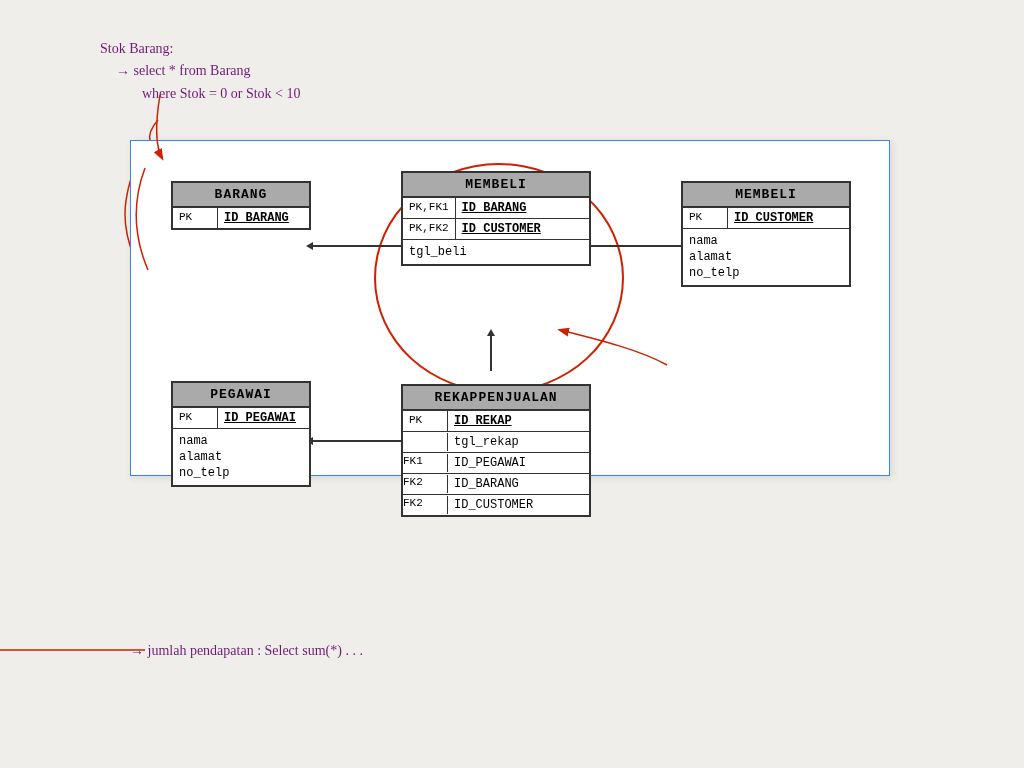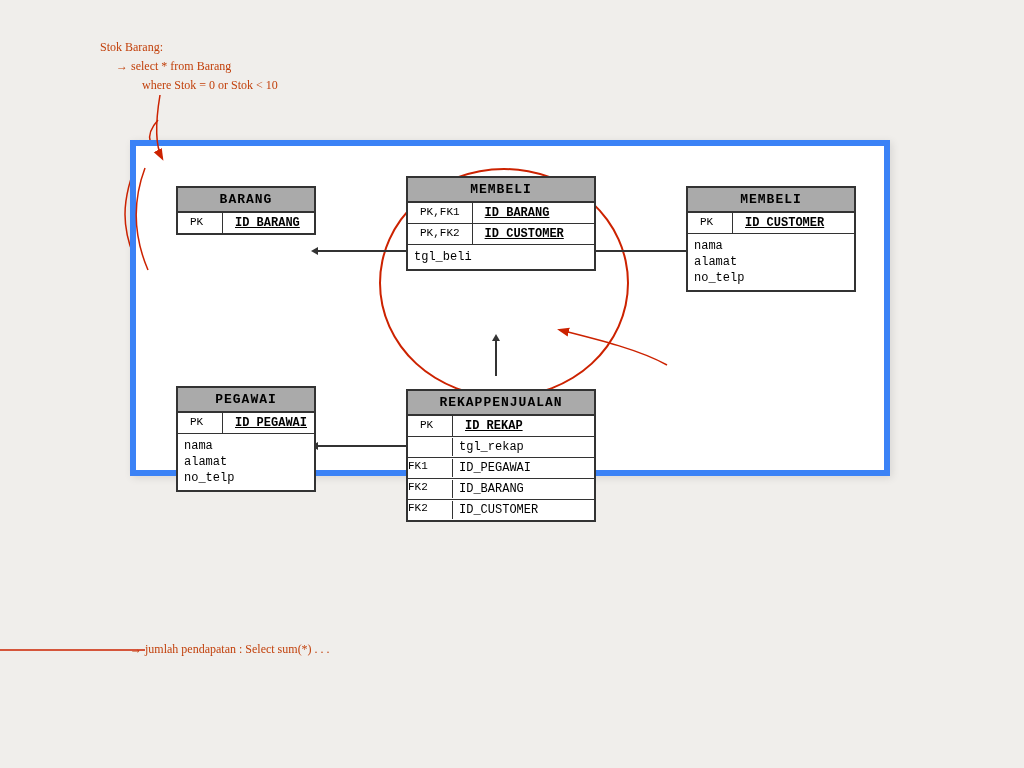--- a/index.html
+++ b/index.html
@@ -14,21 +14,21 @@
     }
 
     
     .whiteboard {
       position: absolute;
       top: 140px;
       left: 130px;
       width: 760px;
       height: 336px;
       background: white;
-      border: 6px solid #3b82f6;
+      border: 1px solid #3b82f6;
       box-shadow: 2px 2px 8px rgba(0,0,0,0.1);
     }
 
     
     .er-table {
       position: absolute;
       border: 2px solid #333;
       font-size: 12px;
       background: white;
       min-width: 120px;
@@ -47,21 +47,21 @@
     .er-table-row {
       display: flex;
       border-bottom: 1px solid #333;
     }
 
     .er-table-row:last-child {
       border-bottom: none;
     }
 
     .er-table-cell {
-      padding: 3px 12px;
+      padding: 3px 6px;
     }
 
     .er-table-cell.key-col {
       border-right: 1px solid #333;
       font-size: 11px;
       white-space: nowrap;
       min-width: 45px;
     }
 
     .er-table-cell.value-col {
@@ -123,23 +123,23 @@
       top: 0;
       left: 0;
       width: 100%;
       height: 100%;
       pointer-events: none;
     }
 
     
     .annotation {
       position: absolute;
-      color: #c2410c;
+      color: #701a75;
       font-family: 'Comic Sans MS', 'Chalkboard SE', cursive;
-      font-size: 12px;
+      font-size: 14px;
       line-height: 1.6;
     }
 
     
     .membeli-ellipse {
       position: absolute;
       top: 22px;
       left: 243px;
       width: 250px;
       height: 230px;

